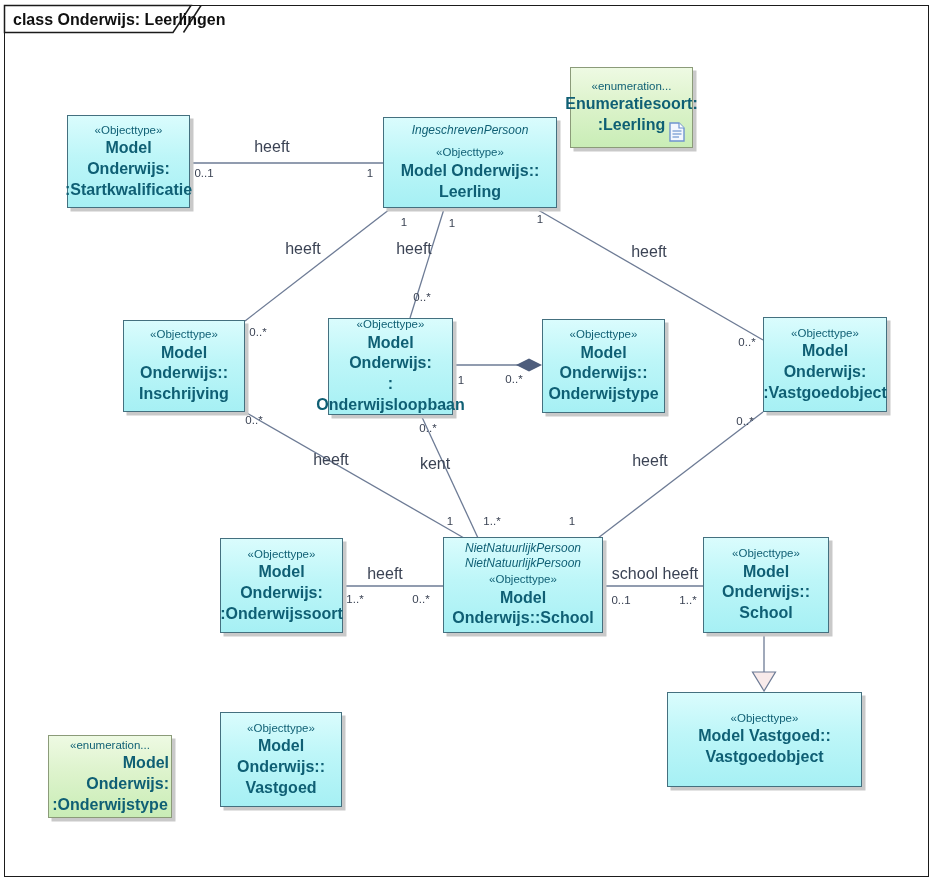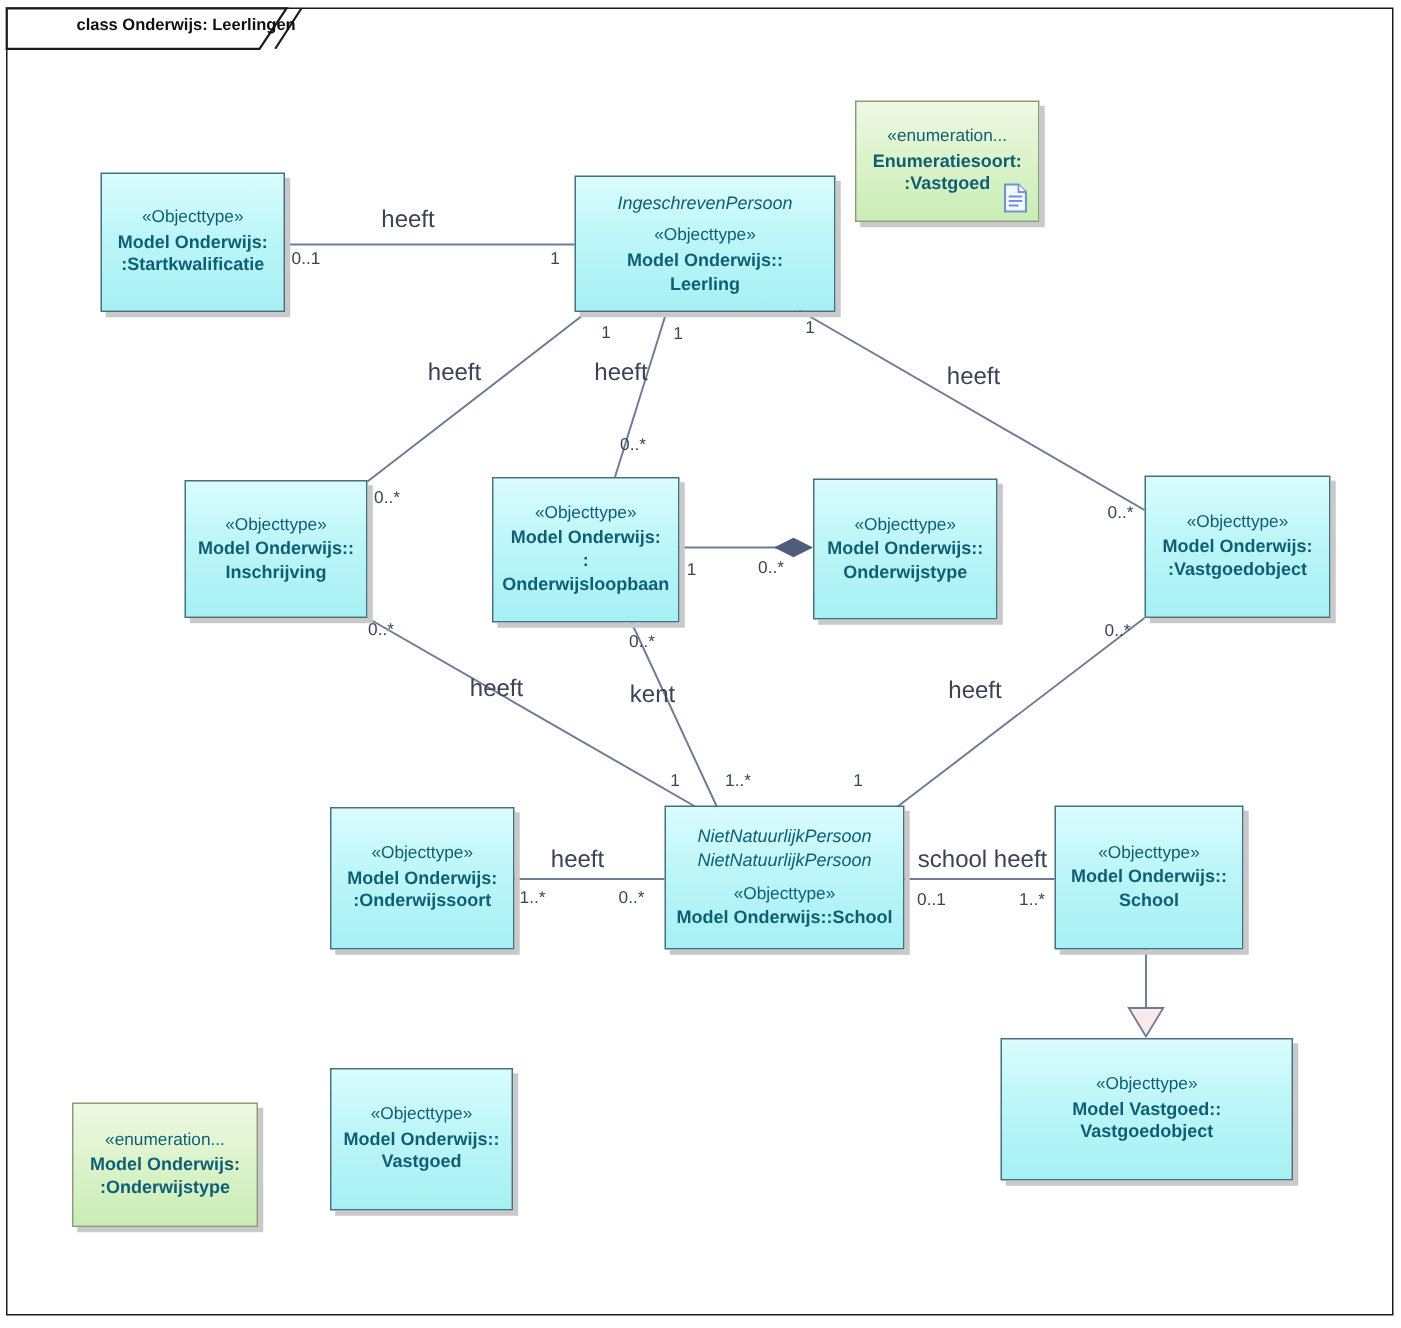--- a/index.html
+++ b/index.html
@@ -5,35 +5,35 @@
   * { margin:0; padding:0; box-sizing:border-box; }
   html,body { background:#ffffff; }
   body { font-family:"Liberation Sans", sans-serif; }
   #canvas { position:relative; width:934px; height:885px; background:#fff; overflow:hidden; }
 
   
   #frame { position:absolute; left:4px; top:5px; width:925px; height:872px;
            border:1.5px solid #1b1b1b; pointer-events:none; }
   #tab-svg { position:absolute; left:0; top:0; z-index:4; }
   #frame-title { position:absolute; left:13px; top:11px; z-index:5;
-                 font-size:11px; font-weight:bold; color:#101010; white-space:nowrap;margin-left:38px; }
+                 font-size:16px; font-weight:bold; color:#101010; white-space:nowrap; }
 
   
   #edges { position:absolute; left:0; top:0; z-index:1; }
 
   
   .uml-box { position:absolute; z-index:2; border:1.3px solid #44707f;
              box-shadow:3.5px 3.5px 0 #c9c9c9;
              display:flex; flex-direction:column; align-items:center; justify-content:center;
              text-align:center; color:#0f5f74; padding:3px 2px; }
   .cyan  { background:linear-gradient(180deg,#dafcfd 0%, #bdf6f8 45%, #a6f0f4 100%); }
   .green { background:linear-gradient(180deg,#eefae3 0%, #ddf3cc 45%, #c9edb6 100%);
            border-color:#8b9b79;text-align:right; }
   .stereo { font-size:11.5px; line-height:1.35; }
-  .cname  { font-size:12px; font-weight:bold; line-height:1.3; }
+  .cname  { font-size:16px; font-weight:bold; line-height:1.3; }
   .hdr-italic { font-size:12px; font-style:italic; line-height:1.3; }
   .gap { height:7px; }
   .doc-icon { position:absolute; right:7px; bottom:5px; }
 
   
   .elabel { position:absolute; z-index:3; transform:translate(-50%,-50%);
             font-size:16px; color:#3b4354; white-space:nowrap; }
   .mult { font-size:11.5px; }
 </style>
 </head>
@@ -76,21 +76,21 @@
     <div class="hdr-italic">IngeschrevenPersoon</div>
     <div class="gap"></div>
     <div class="stereo">«Objecttype»</div>
     <div class="cname">Model Onderwijs::</div>
     <div class="cname">Leerling</div>
   </div>
 
   <div class="uml-box green" style="left:570px;top:67px;width:123px;height:81px">
     <div class="stereo">«enumeration...</div>
     <div class="cname">Enumeratiesoort:</div>
-    <div class="cname">:Vastgoed</div>
+    <div class="cname">:Leerling</div>
     <svg class="doc-icon" width="16" height="20" viewBox="0 0 16 20">
       <path d="M1,1 H10 L15,6 V19 H1 Z" fill="#f3f7fe" stroke="#6f94cf" stroke-width="1.4"></path>
       <path d="M10,1 L10,6 L15,6" fill="#ffffff" stroke="#6f94cf" stroke-width="1.2"></path>
       <line x1="3.5" y1="9" x2="12.5" y2="9" stroke="#6f94cf" stroke-width="1.2"></line>
       <line x1="3.5" y1="12" x2="12.5" y2="12" stroke="#6f94cf" stroke-width="1.2"></line>
       <line x1="3.5" y1="15" x2="10" y2="15" stroke="#6f94cf" stroke-width="1.2"></line>
     </svg>
   </div>
 
   <div class="uml-box cyan" style="left:123px;top:320px;width:122px;height:92px">

